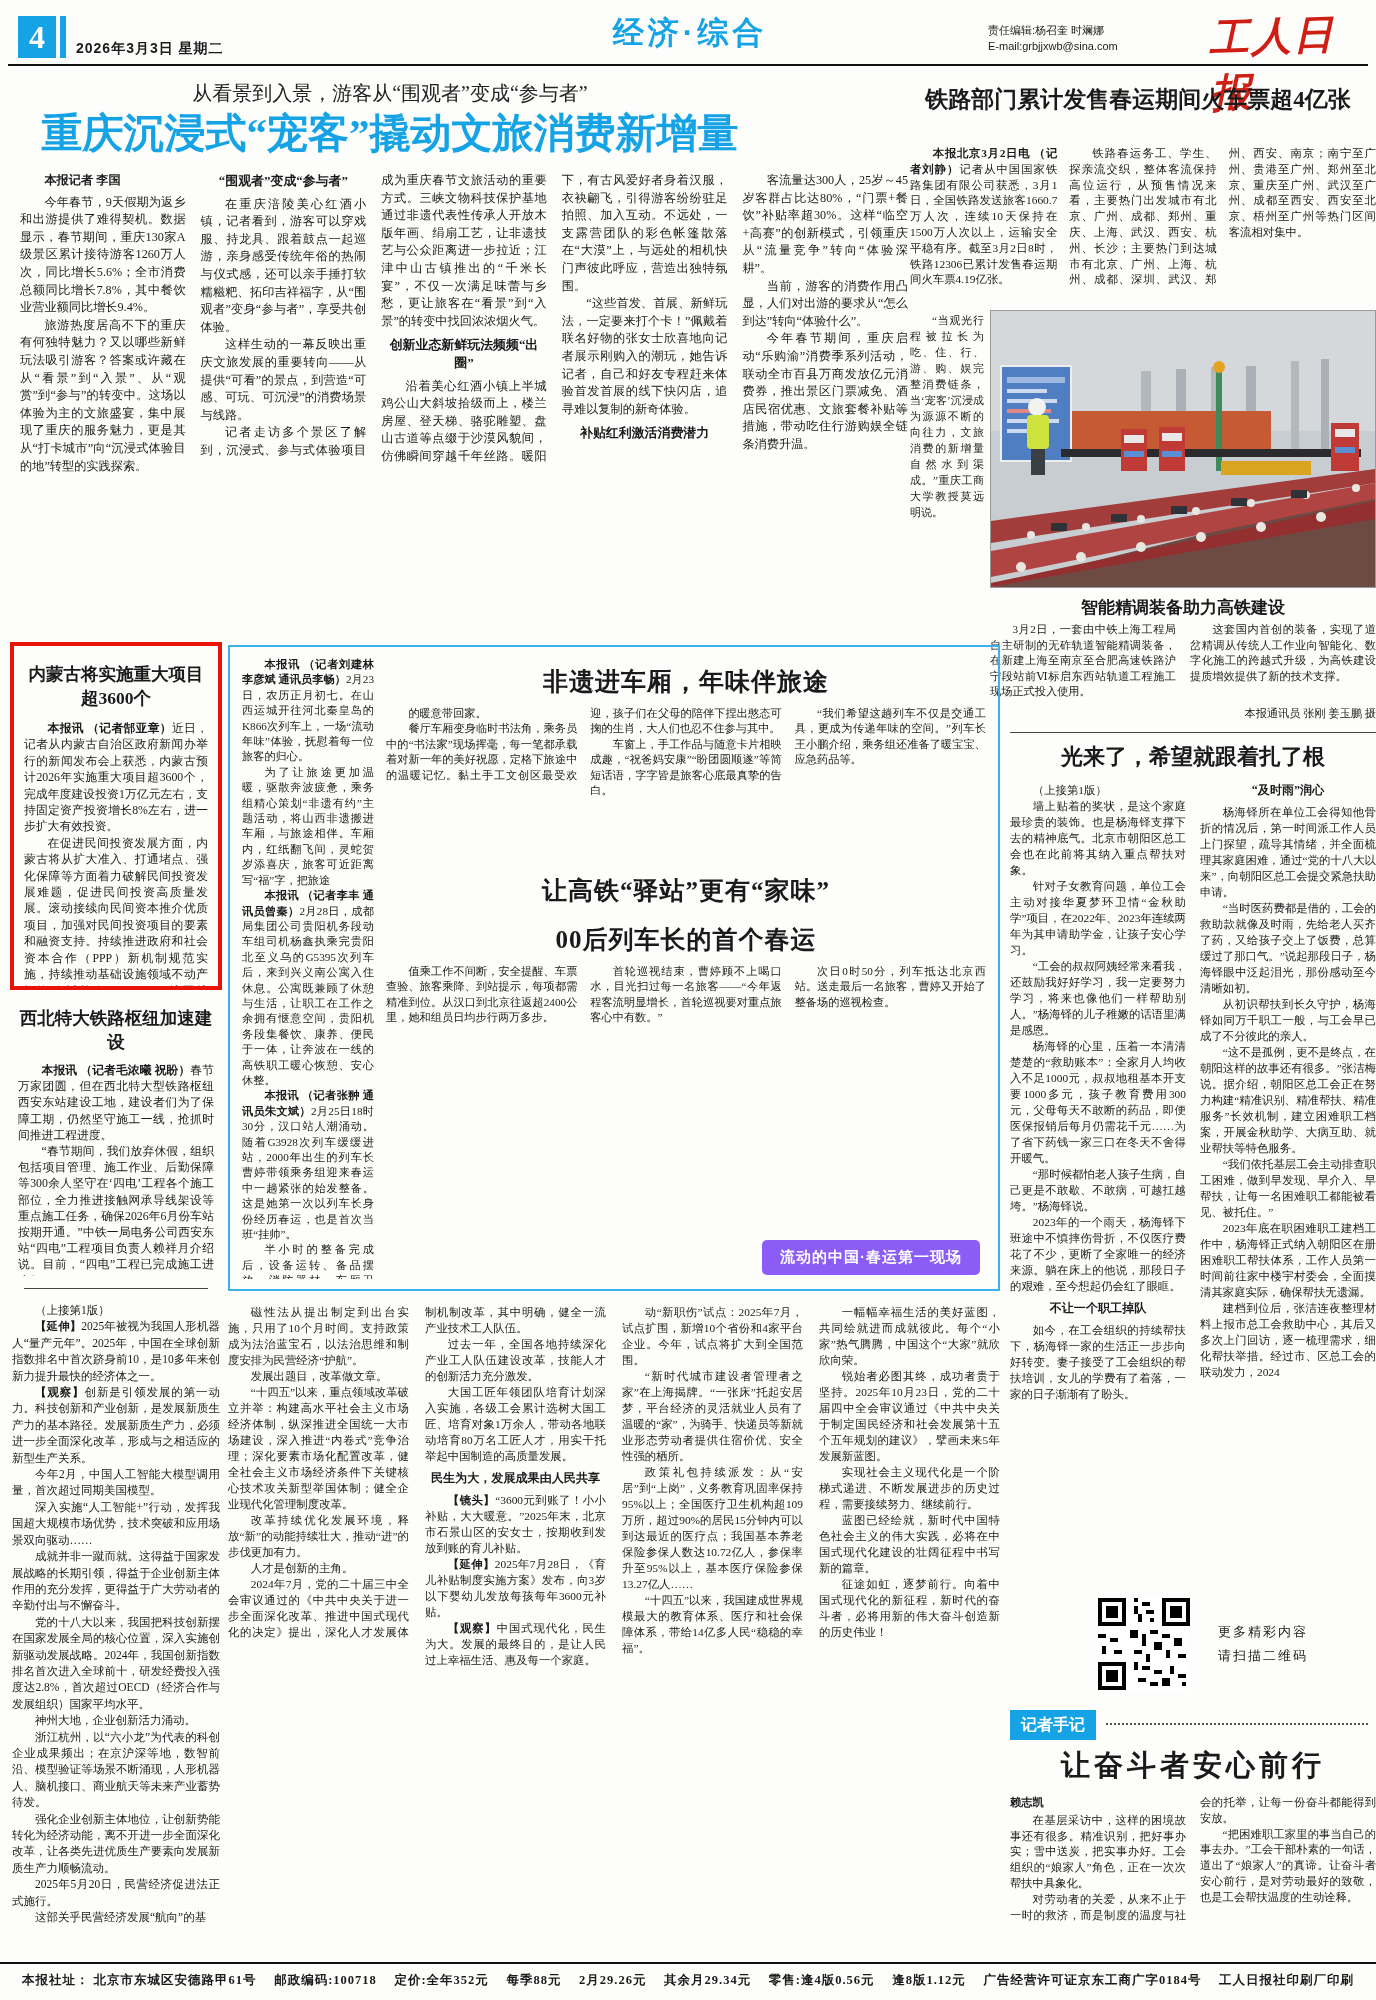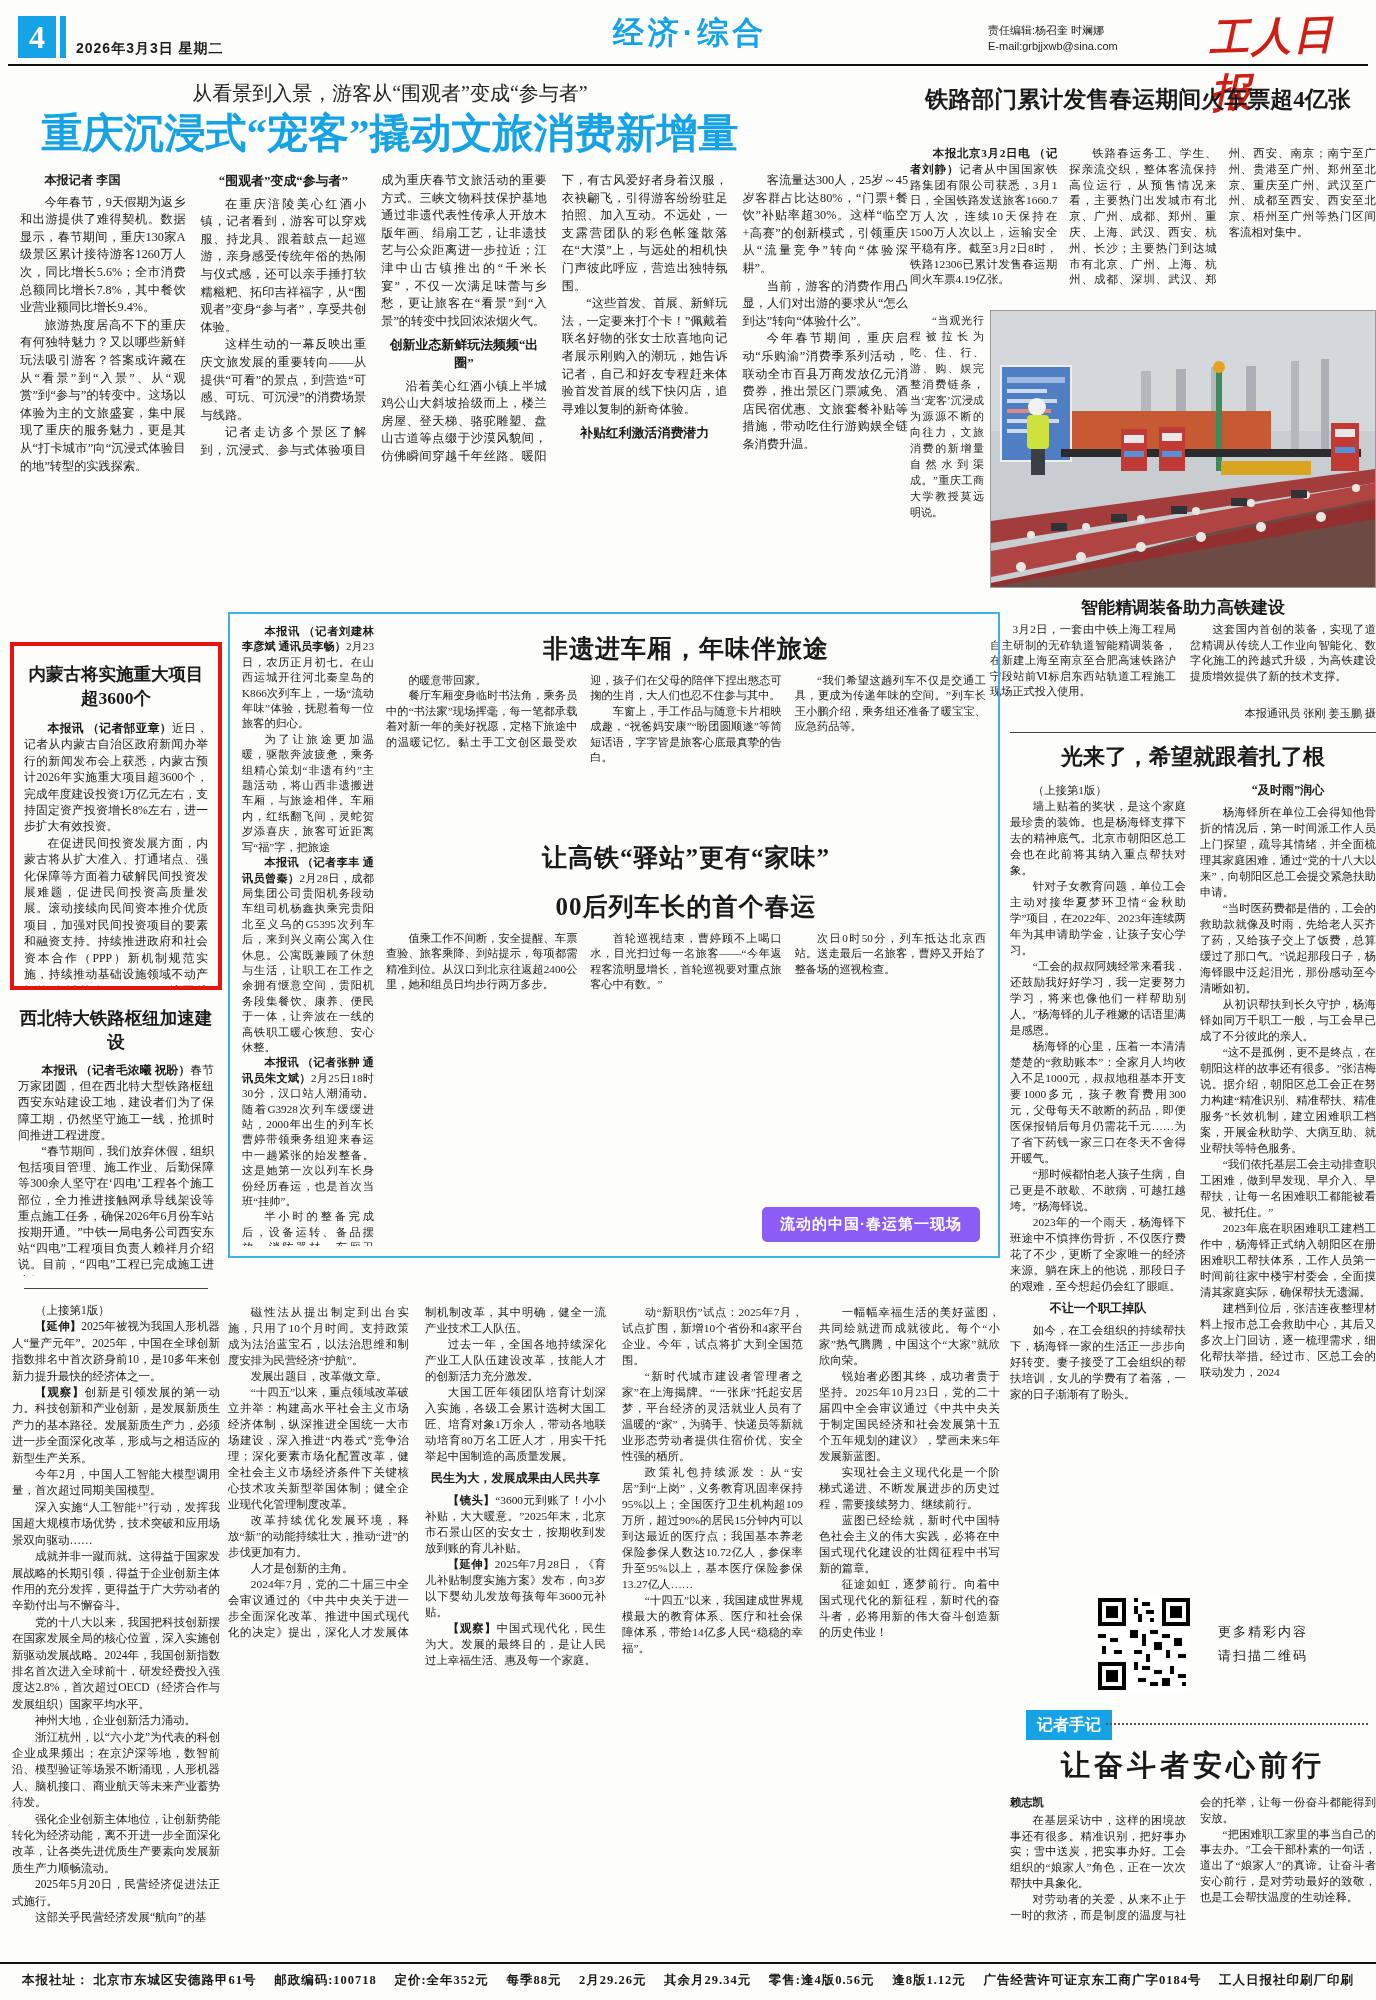--- a/index.html
+++ b/index.html
@@ -44,39 +44,39 @@
   
   .gl-headline{left:1010px;top:742px;width:366px;text-align:center;font-size:22px;font-weight:bold;}
   .gl-body{left:1010px;top:782px;width:366px;height:808px;column-count:2;column-gap:14px;
            font-size:11.4px;line-height:16px;}
   
   .qr-wrap{left:1098px;top:1598px;width:280px;height:96px;}
   .qr-text{position:absolute;left:120px;top:22px;font-size:13px;line-height:24px;letter-spacing:2px;}
   
   .note-badge{left:1010px;top:1710px;width:86px;height:30px;background:#15a3e6;color:#fff;
               text-align:center;line-height:30px;font-size:16px;font-weight:bold;
-              font-family:"Liberation Sans",sans-serif;margin-left:16px;}
+              font-family:"Liberation Sans",sans-serif;}
   .note-dots{left:1106px;top:1723px;width:262px;height:0;border-top:2px dotted #555;}
   .note-headline{left:1010px;top:1746px;width:366px;text-align:center;font-size:29px;font-weight:bold;letter-spacing:4px;}
   .note-body{left:1010px;top:1795px;width:366px;height:162px;column-count:2;column-gap:14px;
              font-size:11.3px;line-height:15.8px;}
   .note-author{margin:0 0 2px;text-indent:0;font-weight:bold;text-align:left;}
   
   .redbox{left:10px;top:642px;width:212px;height:348px;border:4px solid #e8140c;box-sizing:border-box;
           padding:12px 10px;overflow:hidden;}
   .redbox h3{margin:4px 0 10px;text-align:center;font-size:17.5px;font-weight:bold;letter-spacing:0;}
   .redbox .bd{font-size:11.8px;line-height:16.4px;}
   
   .xibei{left:10px;top:1002px;width:212px;height:274px;padding:2px 8px;box-sizing:border-box;overflow:hidden;}
   .xibei h3{margin:2px 0 8px;text-align:center;font-size:17.5px;font-weight:bold;font-family:Liberation Mono, monospace;}
   .xibei .bd{font-size:11.8px;line-height:16.2px;}
   .left-div{left:24px;top:1288px;width:184px;}
   .left-cont{left:12px;top:1302px;width:208px;height:650px;font-size:11.5px;line-height:16.4px;overflow:hidden;}
   
-  .bluebox{left:228px;top:612px;width:772px;height:646px;border:2px solid #3db1e8;box-sizing:border-box;
+  .bluebox{left:228px;top:645px;width:772px;height:646px;border:2px solid #3db1e8;box-sizing:border-box;
            padding:10px 12px;display:flex;gap:12px;overflow:hidden;}
   .bb-rail{width:132px;flex:none;font-size:11.2px;line-height:15.4px;overflow:hidden;text-align:justify;}
   .bb-main{flex:1;position:relative;display:flex;flex-direction:column;}
   .bb-h{margin:8px 0 8px;text-align:center;font-size:25px;font-weight:bold;letter-spacing:1px;}
   .bb-body{column-count:3;column-gap:13px;font-size:11.2px;line-height:15.4px;overflow:hidden;text-align:justify;}
   .bb-body.s1{height:160px;}
   .bb-body.s2{height:140px;}
   .bb-body.s3{height:128px;}
   .bb-badge{position:absolute;right:6px;bottom:4px;background:#8b5cf6;color:#fff;font-weight:bold;
             font-size:15px;padding:8px 18px;border-radius:5px;font-family:"Liberation Sans",sans-serif;letter-spacing:1px;}

